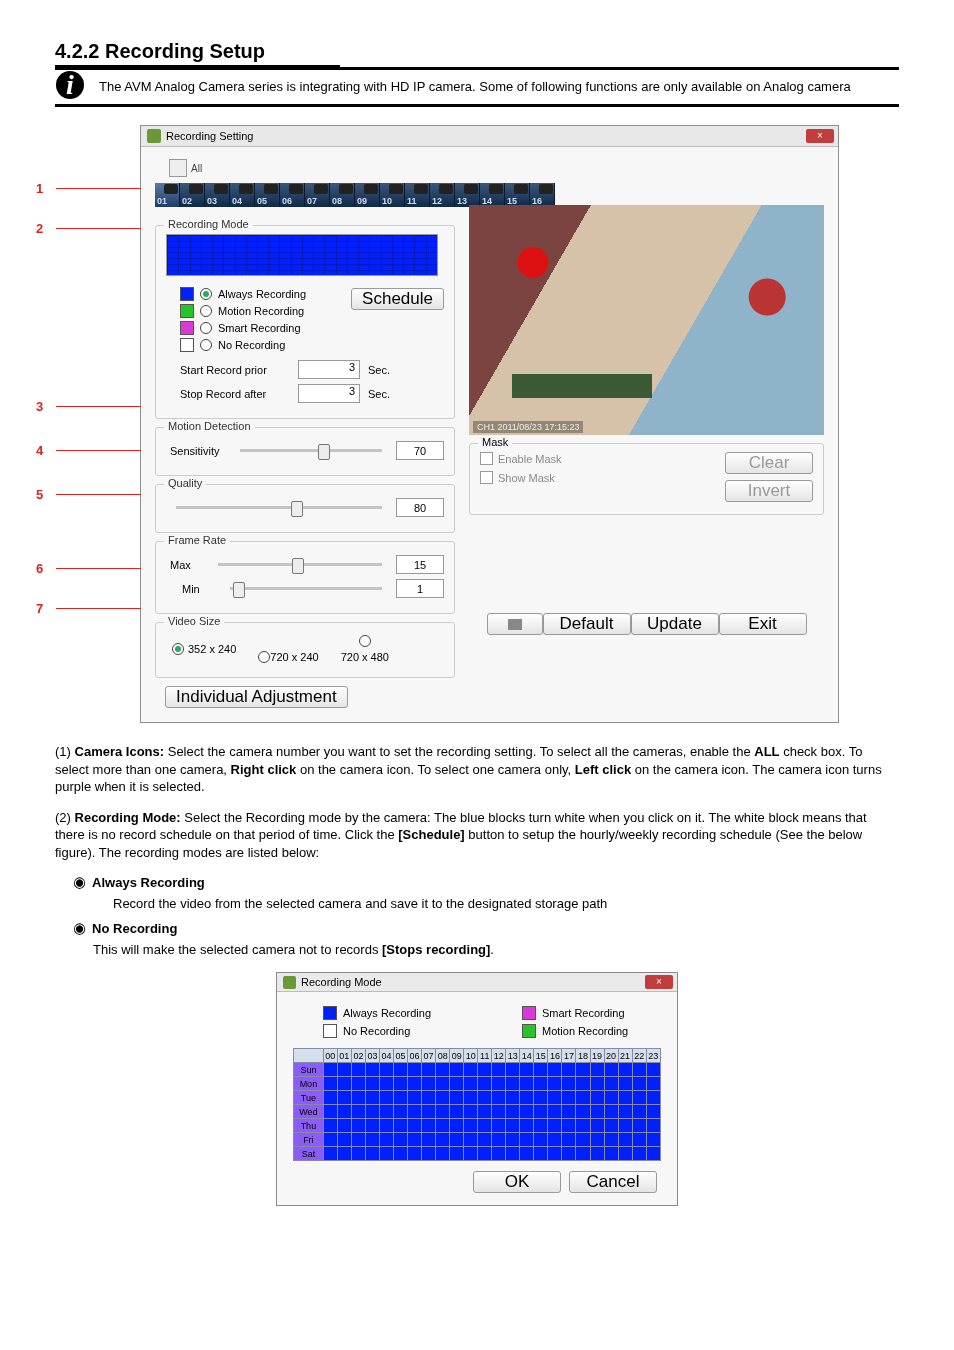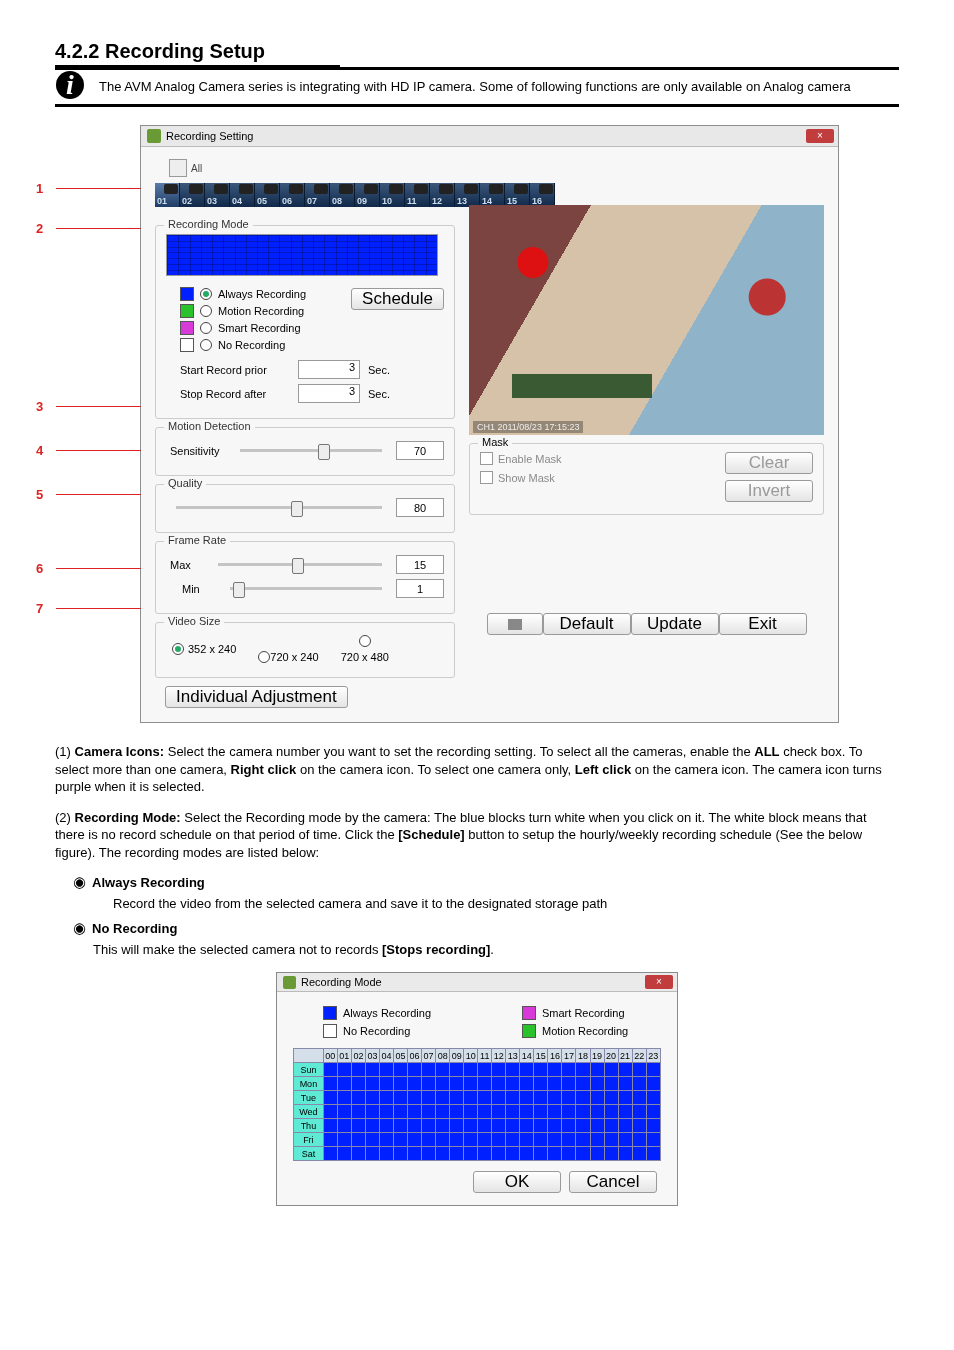--- a/index.html
+++ b/index.html
@@ -234,21 +234,21 @@
   .shot2 .tb .tb-ic { width:13px;height:13px;background:#6a9a36;border-radius:2px;margin-right:5px; }
   .shot2 .body2 { padding:14px 16px 12px 16px; background:#f7f7f7; }
   .legend-grid { display:grid; grid-template-columns: 1fr 1fr; gap:4px 30px; margin-bottom:10px; font-size:11px; }
   .legend-item { display:flex; gap:6px; align-items:center; margin-left:30px; }
   .sched-table { border-collapse:collapse; font-size:9px; }
   .sched-table td, .sched-table th {
     border:1px solid #88a; padding:0; text-align:center;
     width:14px; height:13px;
   }
   .sched-table th { background:#d4dfea; font-weight:normal; }
-  .sched-table td.day { width:32px; background:#5eead4; }
+  .sched-table td.day { width:32px; background:#8b5cf6; }
   .sched-table td.cell { background:#0020ff; }
   .shot2 .btnrow { display:flex; gap:8px; justify-content:flex-end; padding:10px 4px 0 0; }
 </style>
 </head>
 <body>
 
 <div class="page-text">
   <div class="section-title">4.2.2 Recording Setup</div>
   <hr class="hr-big">
   <table class="info-row">

